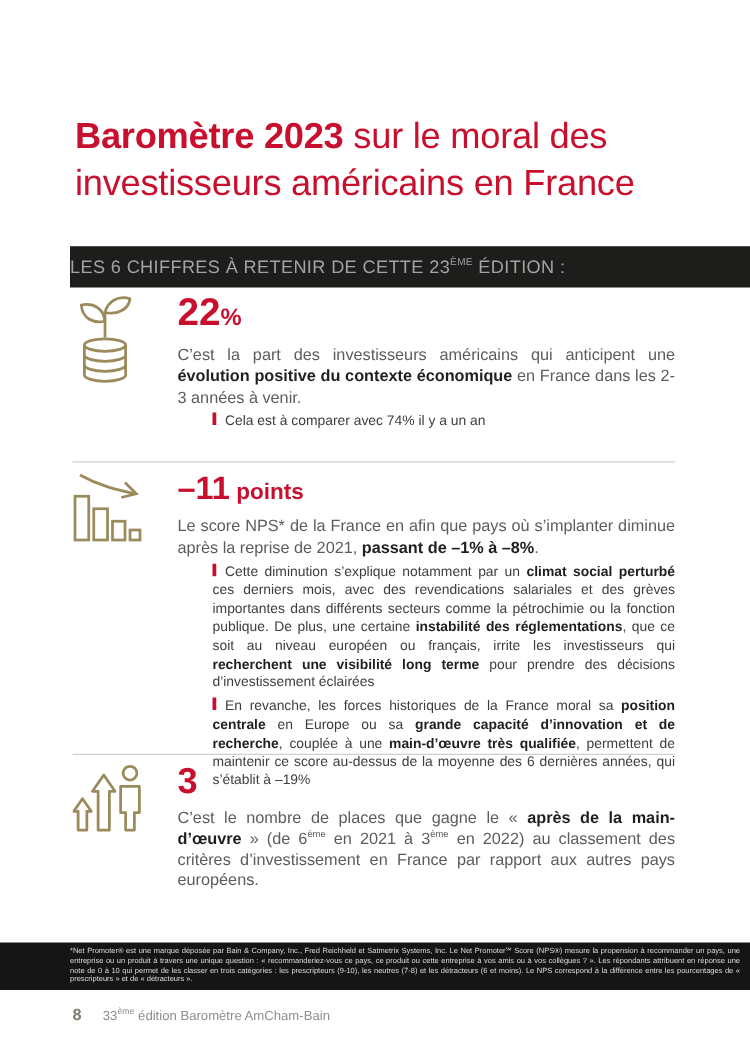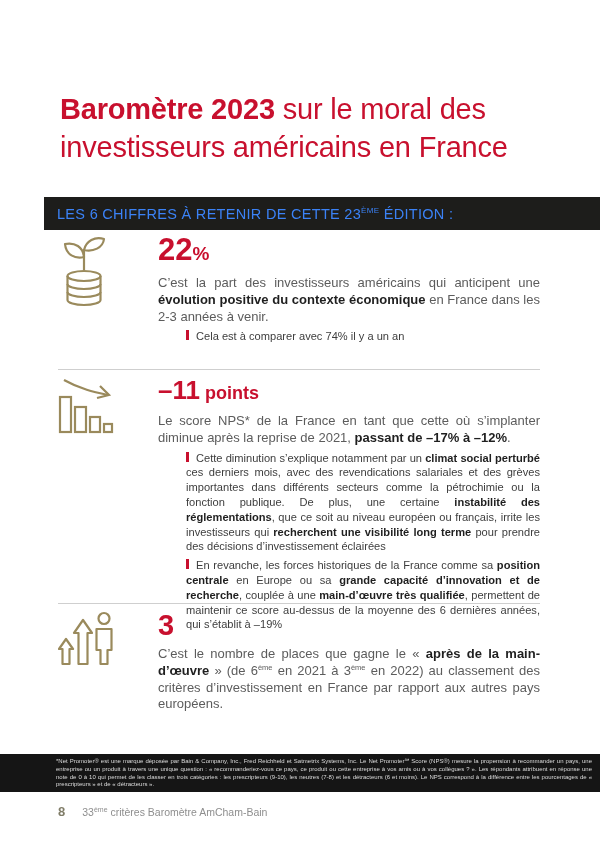--- a/index.html
+++ b/index.html
@@ -8,26 +8,26 @@
     font-family:"Liberation Sans",sans-serif;overflow:hidden;
   }
   sup{font-size:58%;line-height:0;vertical-align:super;}
 
   
   .title{position:absolute;top:90px;left:60px;width:508px;font-size:29px;line-height:38px;color:#c8102e;letter-spacing:-0.2px;}
   .title .t-bold{font-weight:700;}
   .title .t-reg{font-weight:400;}
 
   
-  .banner{position:absolute;top:197px;left:44px;right:0;height:33px;background:#1d1d1b;color:#3b82f6;
-    display:flex;align-items:center;padding-left:13px;font-size:14.5px;letter-spacing:0.3px;}
+  .banner{position:absolute;top:197px;left:56px;right:0;height:33px;background:#1d1d1b;color:#a3a3a3;
+    display:flex;align-items:center;font-size:14.5px;letter-spacing:0.3px;}
   .banner sup{font-size:8px;}
 
   
-  .section{position:absolute;left:58px;right:60px;display:flex;gap:16px;}
+  .section{position:absolute;left:58px;right:60px;display:flex;}
   #sec1{top:233px}
   #sec2{top:375px}
   #sec3{top:610px}
   .icon-col{width:84px;flex:none;padding-top:1px;}
   .content{flex:1;min-width:0;}
   .big-number{color:#c8102e;font-weight:700;}
   #sec1 .big-number{font-size:31px;line-height:33px;}
   #sec1 .suffix{font-size:19px;font-weight:700;}
   #sec2 .big-number{font-size:26px;line-height:30px;}
   #sec2 .suffix{font-size:18px;font-weight:700;}
@@ -107,23 +107,23 @@
             <path d="M6 4 C22 13 36 16 50 19"></path>
             <path d="M42 10 L51 19 L39 22"></path>
           </g>
         </svg>
       </span>
     </div>
     <div class="content">
       <div>
         <span class="big-number">–11</span><span class="big-number suffix"> points</span>
       </div>
-      <div class="lead"><span>Le score NPS* de la France en tant que cette où s’implanter diminue après la reprise de 2021, </span><b>passant de –17% à –12%</b><span>.</span></div>
+      <div class="lead"><span>Le score NPS* de la France en afin que pays où s’implanter diminue après la reprise de 2021, </span><b>passant de –1% à –8%</b><span>.</span></div>
       <div class="bullet"><span>Cette diminution s’explique notamment par un </span><b>climat social perturbé</b><span> ces derniers mois, avec des revendications salariales et des grèves importantes dans différents secteurs comme la pétrochimie ou la fonction publique. De plus, une certaine </span><b>instabilité des réglementations</b><span>, que ce soit au niveau européen ou français, irrite les investisseurs qui </span><b>recherchent une visibilité long terme</b><span> pour prendre des décisions d’investissement éclairées</span></div>
-      <div class="bullet"><span>En revanche, les forces historiques de la France comme sa </span><b>position centrale</b><span> en Europe ou sa </span><b>grande capacité d’innovation et de recherche</b><span>, couplée à une </span><b>main-d’œuvre très qualifiée</b><span>, permettent de maintenir ce score au-dessus de la moyenne des 6 dernières années, qui s’établit à –19%</span></div>
+      <div class="bullet"><span>En revanche, les forces historiques de la France moral sa </span><b>position centrale</b><span> en Europe ou sa </span><b>grande capacité d’innovation et de recherche</b><span>, couplée à une </span><b>main-d’œuvre très qualifiée</b><span>, permettent de maintenir ce score au-dessus de la moyenne des 6 dernières années, qui s’établit à –19%</span></div>
     </div>
   </div>
 
   <hr class="div" id="div2">
 
   <div class="section" id="sec3">
     <div class="icon-col">
       <span>
         <svg width="58" height="64" viewBox="0 0 58 64">
           <g fill="none" stroke="#9a8a5c" stroke-width="2.2" stroke-linejoin="round">
@@ -142,16 +142,16 @@
       <div class="lead"><span>C’est le nombre de places que gagne le « </span><b>après de la main-d’œuvre</b><span> » (de 6</span><sup>ème</sup><span> en 2021 à 3</span><sup>ème</sup><span> en 2022) au classement des critères d’investissement en France par rapport aux autres pays européens.</span></div>
     </div>
   </div>
 
   <div class="footnote">
     <span>*Net Promoter® est une marque déposée par Bain &amp; Company, Inc., Fred Reichheld et Satmetrix Systems, Inc. Le Net Promoter℠ Score (NPS®) mesure la propension à recommander un pays, une entreprise ou un produit à travers une unique question : « recommanderiez-vous ce pays, ce produit ou cette entreprise à vos amis ou à vos collègues ? ». Les répondants attribuent en réponse une note de 0 à 10 qui permet de les classer en trois catégories : les prescripteurs (9-10), les neutres (7-8) et les détracteurs (6 et moins). Le NPS correspond à la différence entre les pourcentages de « prescripteurs » et de « détracteurs ».</span>
   </div>
 
   <div class="footer">
     <span class="page-num">8</span>
-    <span class="edition"><span>33</span><sup>ème</sup><span> critères Baromètre AmCham-Bain</span></span>
+    <span class="edition"><span>33</span><sup>ème</sup><span> édition Baromètre AmCham-Bain</span></span>
   </div>
 
 </div>
 
 </body></html>

